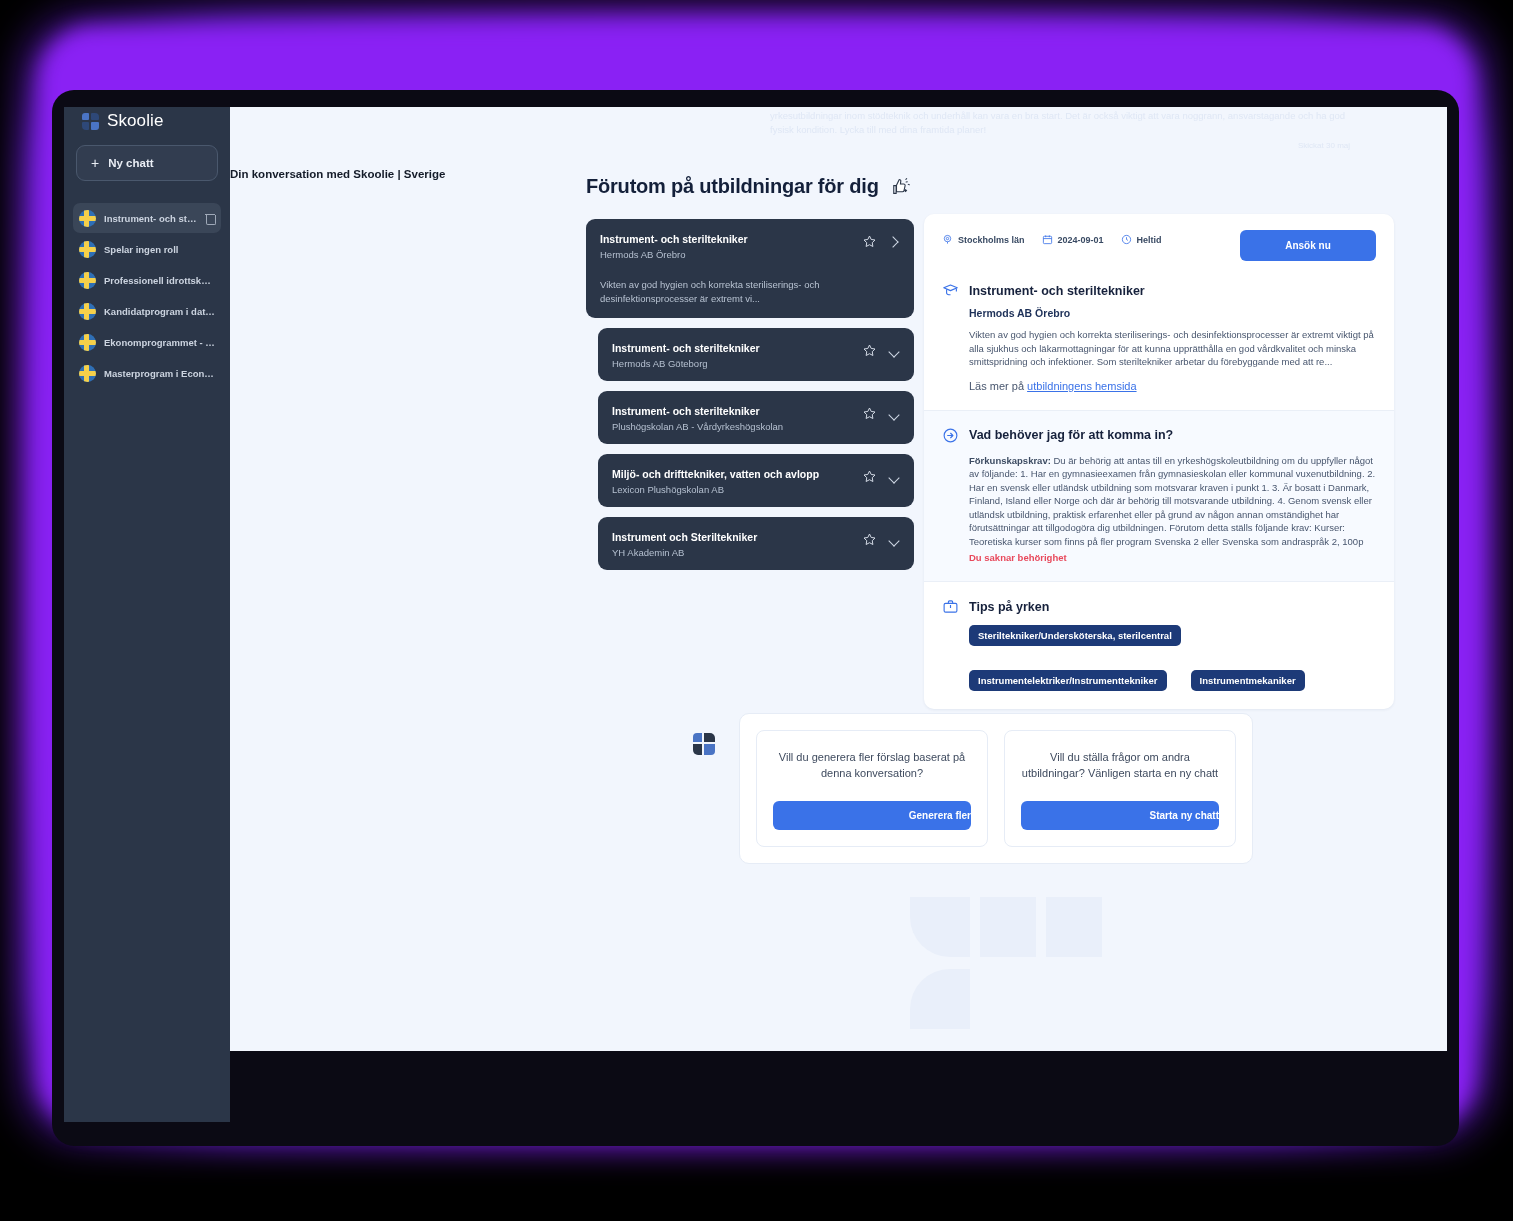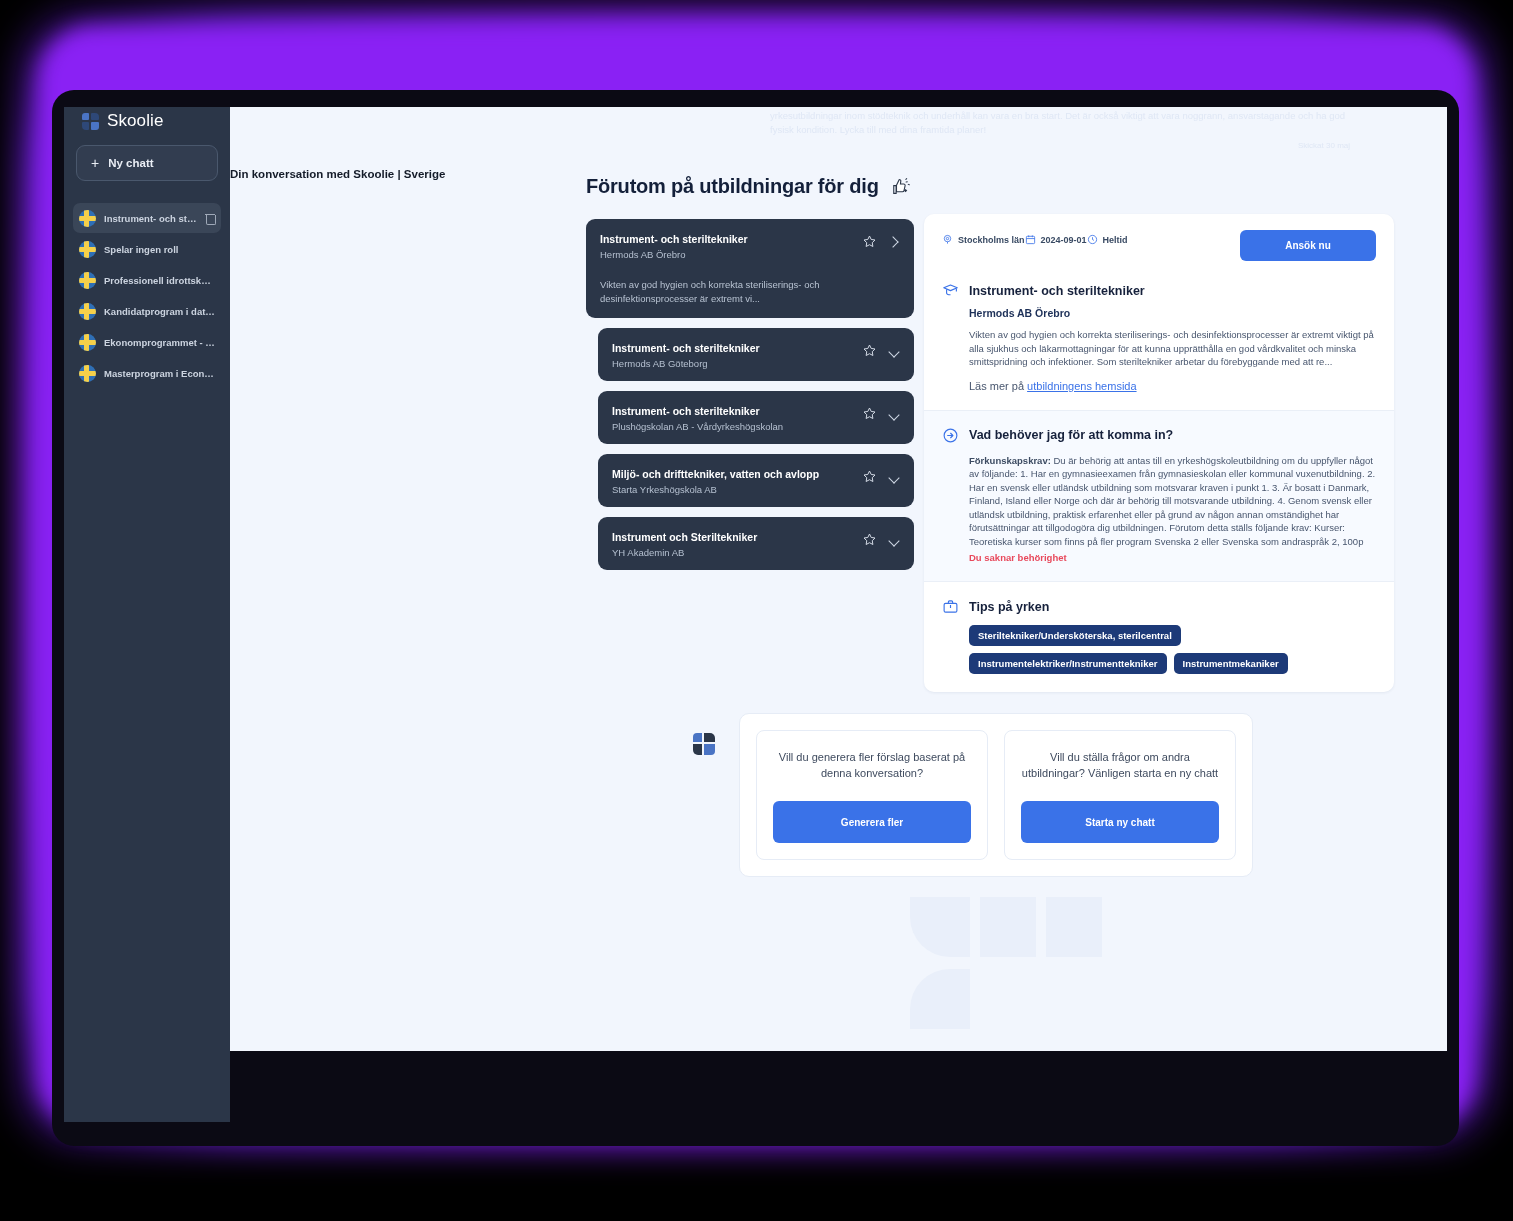--- a/index.html
+++ b/index.html
@@ -154,21 +154,21 @@
   
   .detail-panel {
     position:absolute; left:694px; top:107px; width:470px;
     background:#ffffff; border-radius:10px; overflow:hidden;
     box-shadow: 0 1px 3px rgba(20,40,80,.07);
   }
   .dp-sec { padding: 16px 18px 18px 18px; }
   .dp-sec.alt { background:#f7faff; border-top:1px solid #eaeff7; border-bottom:1px solid #eaeff7; }
 
   .meta-row { display:flex; align-items:flex-start; }
-  .meta-chips { display:flex; align-items:flex-end; flex:1; padding-top:4px; }
+  .meta-chips { display:flex; align-items:flex-end; gap:17px; flex:1; padding-top:4px; }
   .chip { display:flex; align-items:center; gap:5px; font-size:9px; color:#394a63; font-weight:bold;}
   .ic { width:11px; height:11px; flex:none; }
 
   .apply-btn {
     width:136px; height:31px; background:#3a72e8; color:#fff;
     border:none; border-radius:6px; font-size:10px; font-weight:bold;
     font-family:"Liberation Sans", sans-serif; cursor:pointer;
   }
 
   .sec-head { display:flex; align-items:center; gap:10px; margin-bottom:10px;}
@@ -176,21 +176,21 @@
   .sec-head h2 { font-size:12.5px; color:#16213c; font-weight:bold; }
 
   .dp-body { padding-left:27px; }
   .dp-sub { font-size:10.5px; font-weight:bold; color:#1d3058; margin:-2px 0 9px 0; }
   .dp-text { font-size:9.5px; color:#48566e; line-height:13.5px; }
   .dp-link-row { font-size:11px; color:#48566e; margin-top:11px; }
   .dp-link { color:#3a72e8; text-decoration:underline; cursor:pointer; }
   .req-label { font-weight:bold; color:#3d4c63; }
   .warn { color:#e8495c; font-size:9.5px; font-weight:bold; margin-top:4px; }
 
-  .tags { display:flex; flex-wrap:wrap; gap:7px; margin-top:4px; }
+  .tags { display:flex; flex-wrap:wrap; gap:24px; margin-top:4px; }
   .tag {
     background:#1d3a78; color:#fff; border-radius:5px;
     padding:5px 9px; font-size:9.5px; font-weight:bold; cursor:pointer;
   }
 
   
   .bot-wrap { position:absolute; left:463px; top:606px; display:flex; align-items:flex-start; gap:24px;}
   .bot-logo { width:22px; height:22px; position:relative; margin-top:20px; flex:none;}
   .bot-logo i { position:absolute; display:block; }
   .bot-logo i.a { left:0; top:0; width:9px; height:9px; background:#4a74c4; border-top-left-radius:4px;}
@@ -201,23 +201,23 @@
   .prompt-outer {
     background:#fff; border:1px solid #e6ecf6; border-radius:10px;
     padding:16px; display:flex; gap:16px;
   }
   .prompt-card {
     width:232px; background:#fff; border:1px solid #e6ecf6; border-radius:8px;
     padding:18px 16px 16px 16px; text-align:center;
   }
   .prompt-q { font-size:11px; color:#3e4a5e; line-height:16px; min-height:46px;}
   .prompt-btn {
-    margin-top:6px; width:100%; height:42px; background:#3a72e8; color:#fff;
+    margin-top:6px; width:100%; height:29px; background:#3a72e8; color:#fff;
     border:none; border-radius:6px; font-size:10px; font-weight:bold;
-    font-family:"Liberation Sans", sans-serif; cursor:pointer;
+    font-family:"Liberation Sans", sans-serif; cursor:pointer;text-align:right;
   }
 
   
   .bgshape { position:absolute; background:#e9effa; pointer-events:none; }
 </style>
 </head>
 <body>
 
 <div id="glow-backdrop">
   <div id="glow-inner"></div>
@@ -350,21 +350,21 @@
               </span>
               <span class="chev"></span>
             </div>
           </div>
         </div>
 
         <div class="course-card collapsed">
           <div class="cc-top">
             <div class="cc-txt">
               <div class="cc-title">Miljö- och drifttekniker, vatten och avlopp</div>
-              <div class="cc-sub">Starta Yrkeshögskola AB</div>
+              <div class="cc-sub">Lexicon Plushögskolan AB</div>
             </div>
             <div class="cc-acts">
               <span class="star-ic">
                 <svg viewBox="0 0 24 24" width="15" height="15" fill="none" stroke="#d4dbe6" stroke-width="1.6" stroke-linejoin="round">
                   <path d="M12 3.2l2.7 5.5 6.1.9-4.4 4.3 1 6.1-5.4-2.9-5.4 2.9 1-6.1L3.2 9.6l6.1-.9z"></path>
                 </svg>
               </span>
               <span class="chev"></span>
             </div>
           </div>

